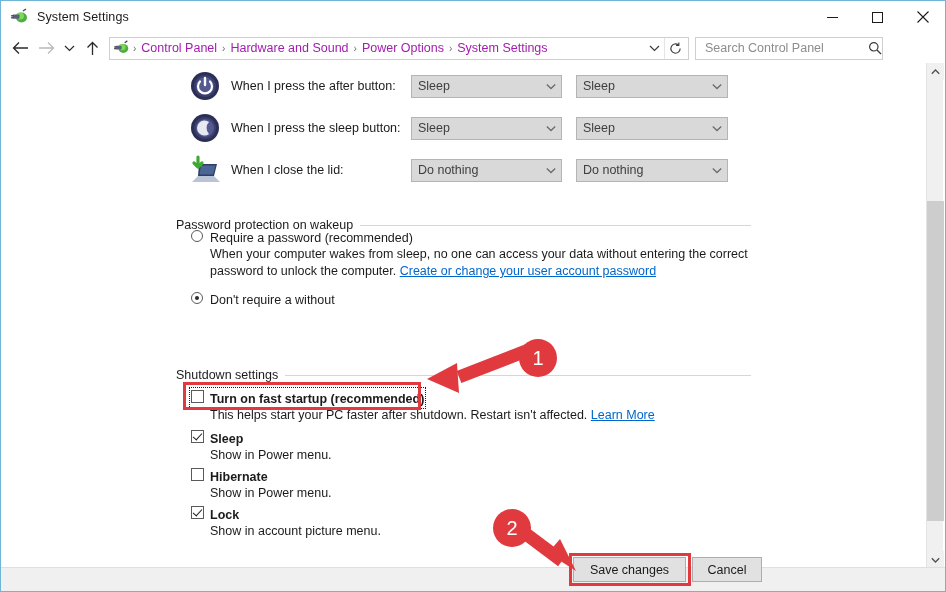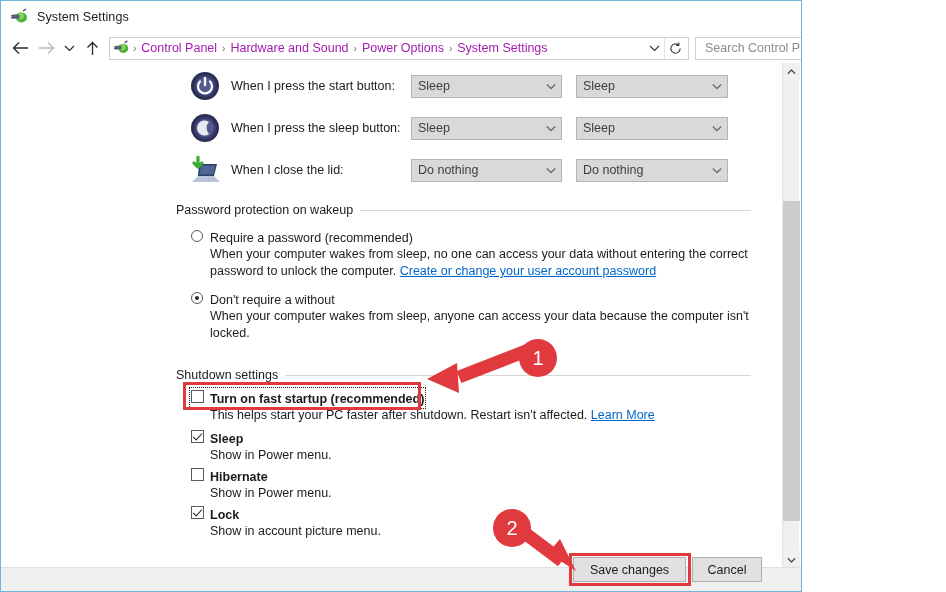--- a/index.html
+++ b/index.html
@@ -5,21 +5,21 @@
   * { box-sizing: border-box; }
   html, body {
     margin: 0; padding: 0;
     width: 946px; height: 592px;
     overflow: hidden;
     font-family: "Liberation Sans", sans-serif;
     background: #ffffff;
   }
   .window {
     position: relative;
-    width: 802px; height: 592px;
+    width: 946px; height: 592px;
     background: #ffffff;
     border: 1px solid #6fb5d8;
     overflow: hidden;
   }
 
   
   .titlebar {
     position: absolute; left: 0; top: 0;
     width: 944px; height: 32px;
     background: #ffffff;
@@ -382,21 +382,21 @@
       <div class="setting-row" style="top:0px;">
         <div class="setting-icon">
           <svg width="32" height="32" viewBox="0 0 32 32">
             <circle cx="16" cy="16" r="14" fill="#2b2f55"></circle>
             <circle cx="16" cy="16" r="11" fill="#3a3f6e"></circle>
             <circle cx="16" cy="16" r="9" fill="#545a90"></circle>
             <path d="M16 8 V15" stroke="#ffffff" stroke-width="2.4" stroke-linecap="round"></path>
             <path d="M11 11.5 A7 7 0 1 0 21 11.5" stroke="#ffffff" stroke-width="2.2" fill="none" stroke-linecap="round"></path>
           </svg>
         </div>
-        <span class="setting-label">When I press the start button:</span>
+        <span class="setting-label">When I press the after button:</span>
         <div class="combo c1">
           <span class="cb-text">Sleep</span>
           <span class="cb-arrow">
             <svg width="10" height="7" viewBox="0 0 10 7">
                 <path d="M0.8 1.5 L5 5.5 L9.2 1.5" stroke="currentColor" stroke-width="1.3" fill="none"></path>
               </svg>
           </span>
         </div>
         <div class="combo c2">
           <span class="cb-text">Sleep</span>
@@ -457,40 +457,37 @@
         <div class="combo c2">
           <span class="cb-text">Do nothing</span>
           <span class="cb-arrow">
             <svg width="10" height="7" viewBox="0 0 10 7">
                 <path d="M0.8 1.5 L5 5.5 L9.2 1.5" stroke="currentColor" stroke-width="1.3" fill="none"></path>
               </svg>
           </span>
         </div>
       </div>
 
-      <div class="group-head" style="top:140px;">
+      <div class="group-head" style="top:155px;">
         <span class="gh-text">Password protection on wakeup</span>
         <span class="gh-rule"></span>
       </div>
 
       <div class="opt" style="top:165px;">
         <span class="radio"></span>
         <span class="opt-label">Require a password (recommended)</span>
       </div>
       <div class="opt-desc" style="top:183px;">
         <span>When your computer wakes from sleep, no one can access your data without entering the correct password to unlock the computer.</span>
         <span class="link">Create or change your user account password</span>
       </div>
 
       <div class="opt" style="top:227px;">
         <span class="radio checked"></span>
         <span class="opt-label">Don't require a without</span>
-      </div>
-      <div class="opt-desc" style="top:245px;">
-        <span>When your computer wakes from sleep, anyone can access your data because the computer isn't locked.</span>
       </div>
 
       <div class="group-head" style="top:305px;">
         <span class="gh-text">Shutdown settings</span>
         <span class="gh-rule"></span>
       </div>
 
       <div class="opt focus-outline" style="top:326px;">
         <span class="check"></span>
         <span class="opt-strong">Turn on fast startup (recommended)</span>

